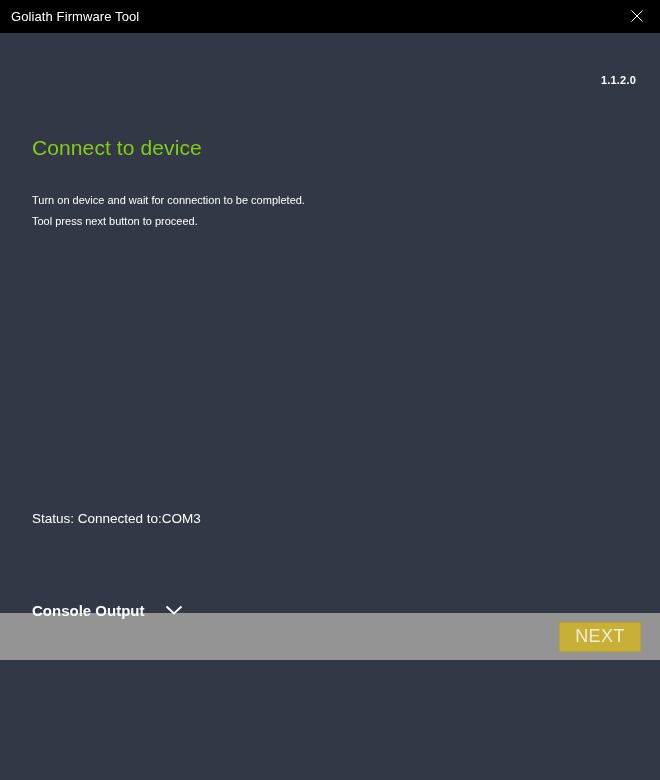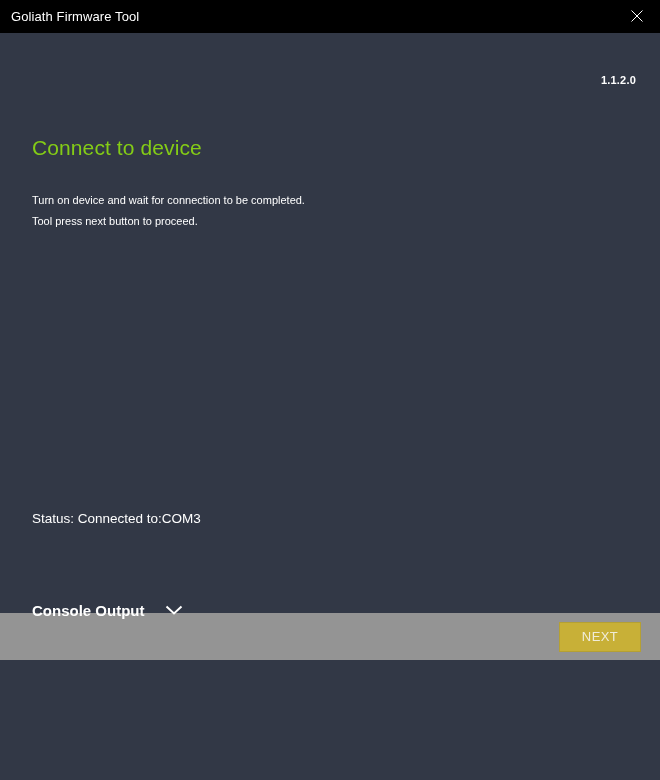--- a/index.html
+++ b/index.html
@@ -127,21 +127,21 @@
     justify-content: flex-end;
     padding-right: 19px;
     box-sizing: border-box;
   }
   .next-button {
     width: 82px;
     height: 30px;
     background: #c8b037;
     border: 1px solid #b5a033;
     color: #f0ecd8;
-    font-size: 13px;
+    font-size: 18px;
     display: flex;
     align-items: center;
     justify-content: center;
     letter-spacing: 0.4px;
     cursor: default;
     box-sizing: border-box;
   }
 </style>
 </head>
 <body>

